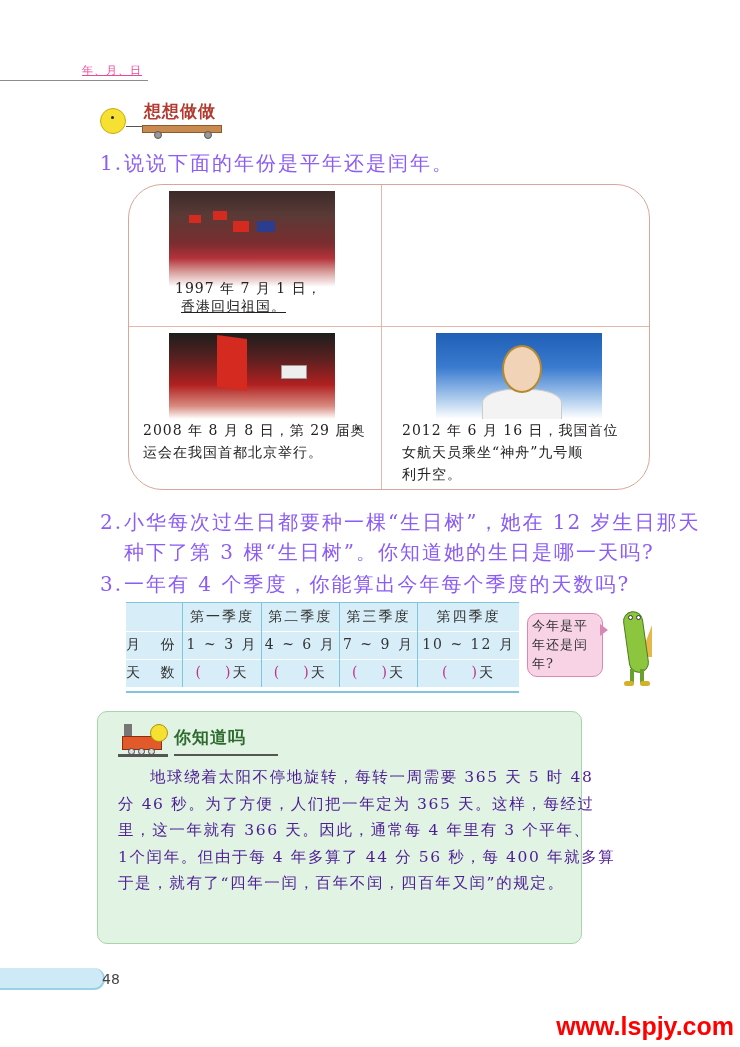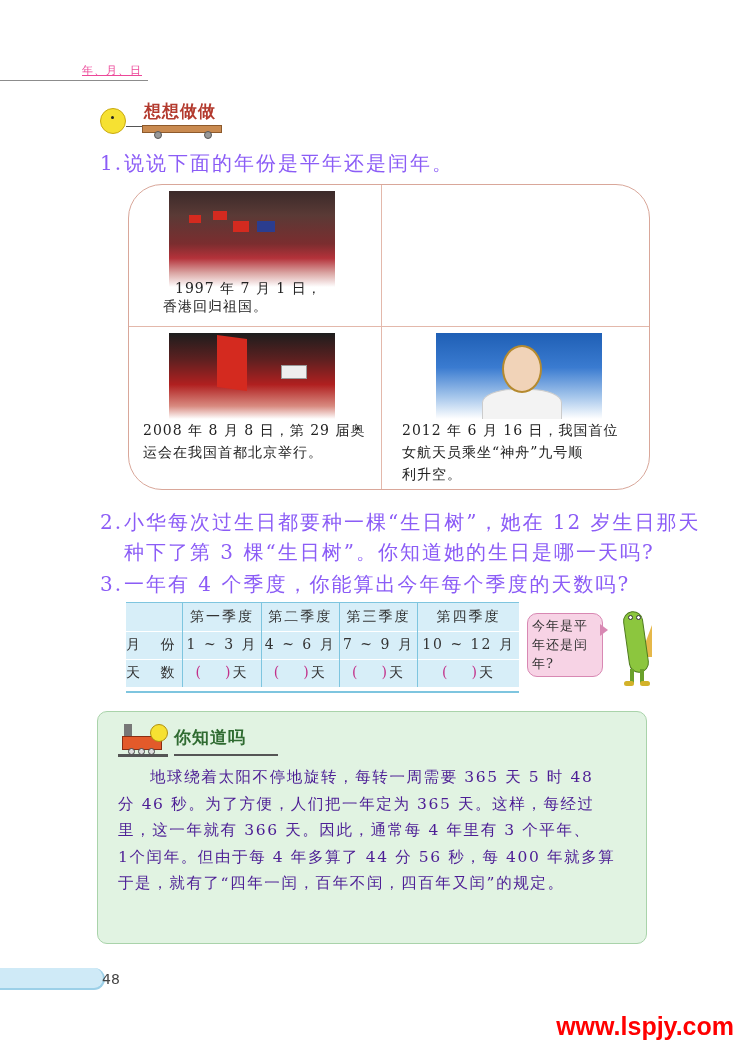--- a/index.html
+++ b/index.html
@@ -51,21 +51,21 @@
 
   .bubble { position: absolute; left: 527px; top: 613px; width: 76px; height: 64px; background: #f7d3e5; border: 1px solid #d888b3; border-radius: 10px; font-size: 13px; line-height: 19px; padding: 2px 4px; letter-spacing: 1px; color: #333; }
   .bubble-tail { position: absolute; left: 600px; top: 624px; width: 0; height: 0; border-top: 6px solid transparent; border-bottom: 6px solid transparent; border-left: 8px solid #d888b3; }
   .mascot { position: absolute; left: 612px; top: 605px; width: 50px; height: 84px; }
   .mascot .body { position: absolute; left: 14px; top: 6px; width: 20px; height: 62px; background: #8cc63e; border: 1px solid #4f7b1f; border-radius: 10px; transform: rotate(-8deg); }
   .mascot .eye { position: absolute; top: 10px; width: 5px; height: 5px; border-radius: 50%; background: #fff; border: 1px solid #333; }
   .mascot .ruler { position: absolute; left: 28px; top: 20px; width: 0; height: 0; border-left: 12px solid transparent; border-right: 0 solid transparent; border-bottom: 32px solid #e6b84a; }
   .mascot .leg { position: absolute; top: 64px; width: 4px; height: 14px; background: #6aa12c; }
   .mascot .foot { position: absolute; top: 76px; width: 10px; height: 5px; background: #d3b22a; border-radius: 3px; }
 
-  .info-box { position: absolute; left: 97px; top: 711px; width: 550px; height: 233px; background: #e1f3e2; border: 1px solid #a9d3aa; border-radius: 10px; }
+  .info-box { position: absolute; left: 97px; top: 711px; width: 485px; height: 233px; background: #e1f3e2; border: 1px solid #a9d3aa; border-radius: 10px; }
   .info-header { position: absolute; left: 20px; top: 8px; width: 140px; height: 34px; }
   .train-body { position: absolute; left: 4px; top: 16px; width: 40px; height: 14px; background: #e35a2a; border: 1px solid #8a2d12; }
   .train-chimney { position: absolute; left: 6px; top: 4px; width: 8px; height: 12px; background: #777; }
   .train-wheel { position: absolute; top: 28px; width: 7px; height: 7px; border-radius: 50%; background: #ddd; border: 1px solid #444; }
   .train-chick { position: absolute; left: 32px; top: 4px; width: 18px; height: 18px; border-radius: 50%; background: #f6e132; border: 1px solid #b09011; }
   .train-base { position: absolute; left: 0px; top: 34px; width: 50px; height: 3px; background: #555; }
   .info-title { position: absolute; left: 56px; top: 6px; font-family: "DejaVu Sans", sans-serif; font-size: 17px; color: #2f6b31; letter-spacing: 1px; font-weight: bold; }
   .info-underline { position: absolute; left: 56px; top: 34px; width: 104px; height: 2px; background: #555; }
   .info-text { position: absolute; left: 20px; top: 52px; width: 520px; font-size: 15.5px; line-height: 26.5px; letter-spacing: 1.6px; color: #4c1d95; }
   .info-text p { white-space: nowrap; }
@@ -102,21 +102,21 @@
   <div class="hline"></div>
 
   <div class="event" style="left:0; top:0; width:252px; height:141px;">
     <div class="photo photo-hk" style="left:40px; top:6px; width:166px; height:96px;">
       <div class="flag" style="left:20px; top:24px; width:12px; height:8px;"></div>
       <div class="flag" style="left:44px; top:20px; width:14px; height:9px;"></div>
       <div class="flag" style="left:64px; top:30px; width:16px; height:11px;"></div>
       <div class="flag" style="left:88px; top:30px; width:18px; height:11px; background:#2b3d8f;"></div>
     </div>
     <div class="caption" style="left:46px; top:92px;text-align:center;">1997 年 7 月 1 日，</div>
-    <div class="caption" style="left:34px; top:110px;">香港回归祖国。</div>
+    <div class="caption" style="left:52px; top:110px;text-decoration:underline;">香港回归祖国。</div>
   </div>
 
 
   <div class="event" style="left:0; top:142px; width:252px; height:164px;">
     <div class="photo photo-olympic" style="left:40px; top:6px; width:166px; height:86px;">
       <div class="flag" style="left:48px; top:4px; width:30px; height:52px; transform:skewY(8deg);"></div>
       <div style="position:absolute; left:112px; top:32px; width:26px; height:14px; background:#eeeeee; border:1px solid #999;"></div>
     </div>
     <div class="caption" style="left:14px; top:92px;">2008 年 8 月 8 日，第 29 届奥</div>
     <div class="caption" style="left:14px; top:114px;">运会在我国首都北京举行。</div>

